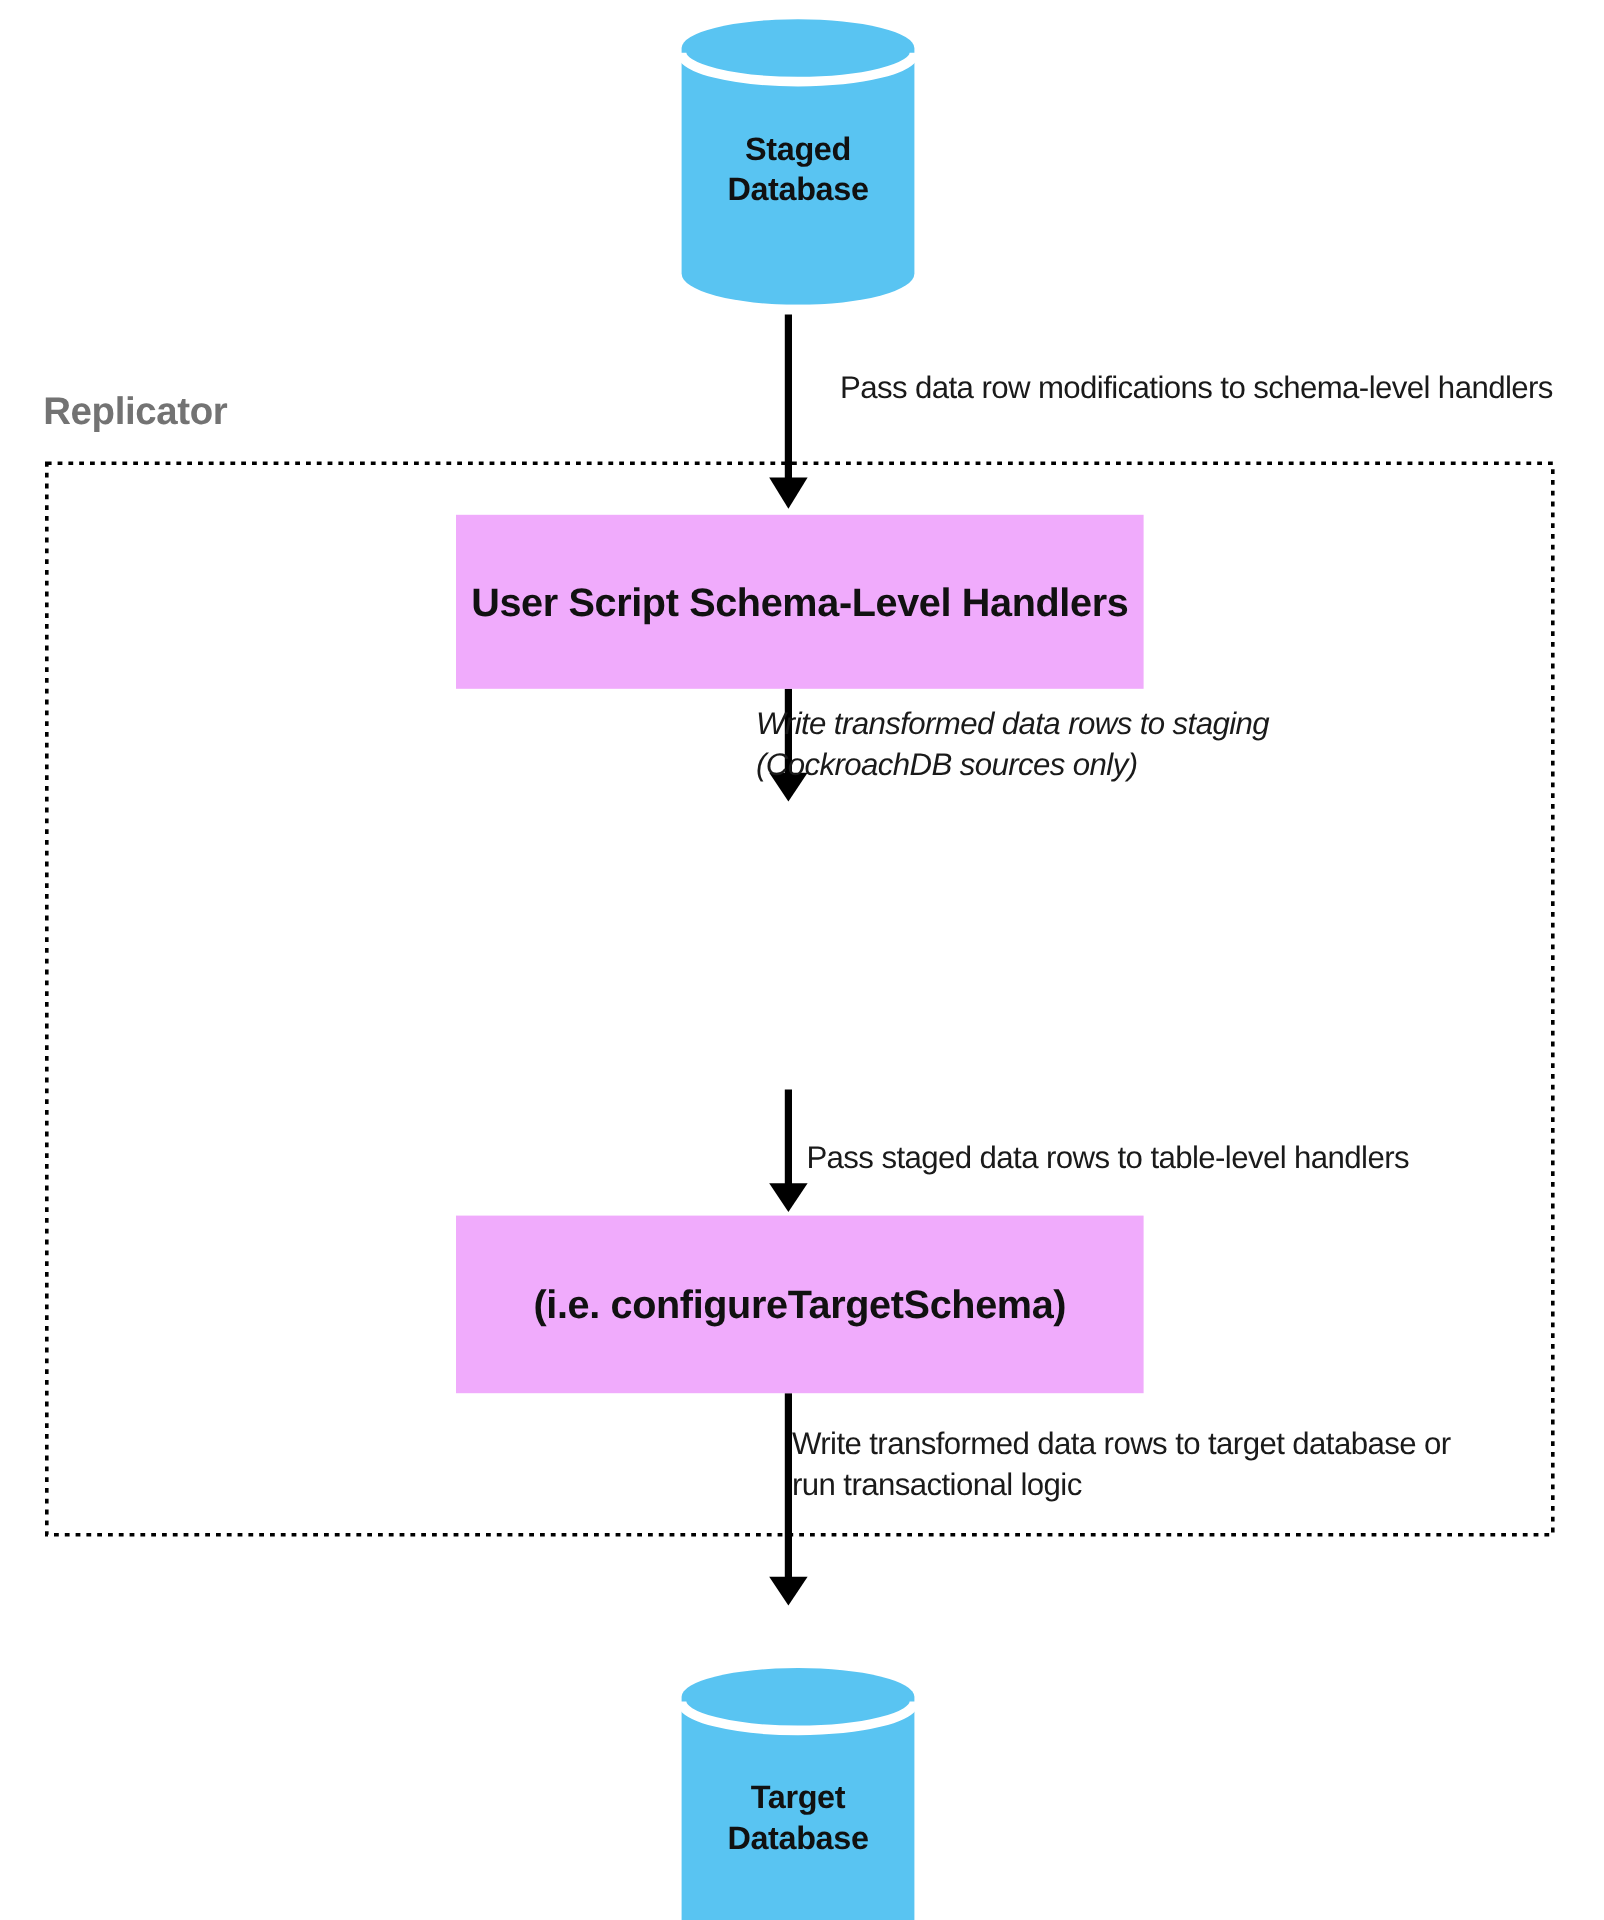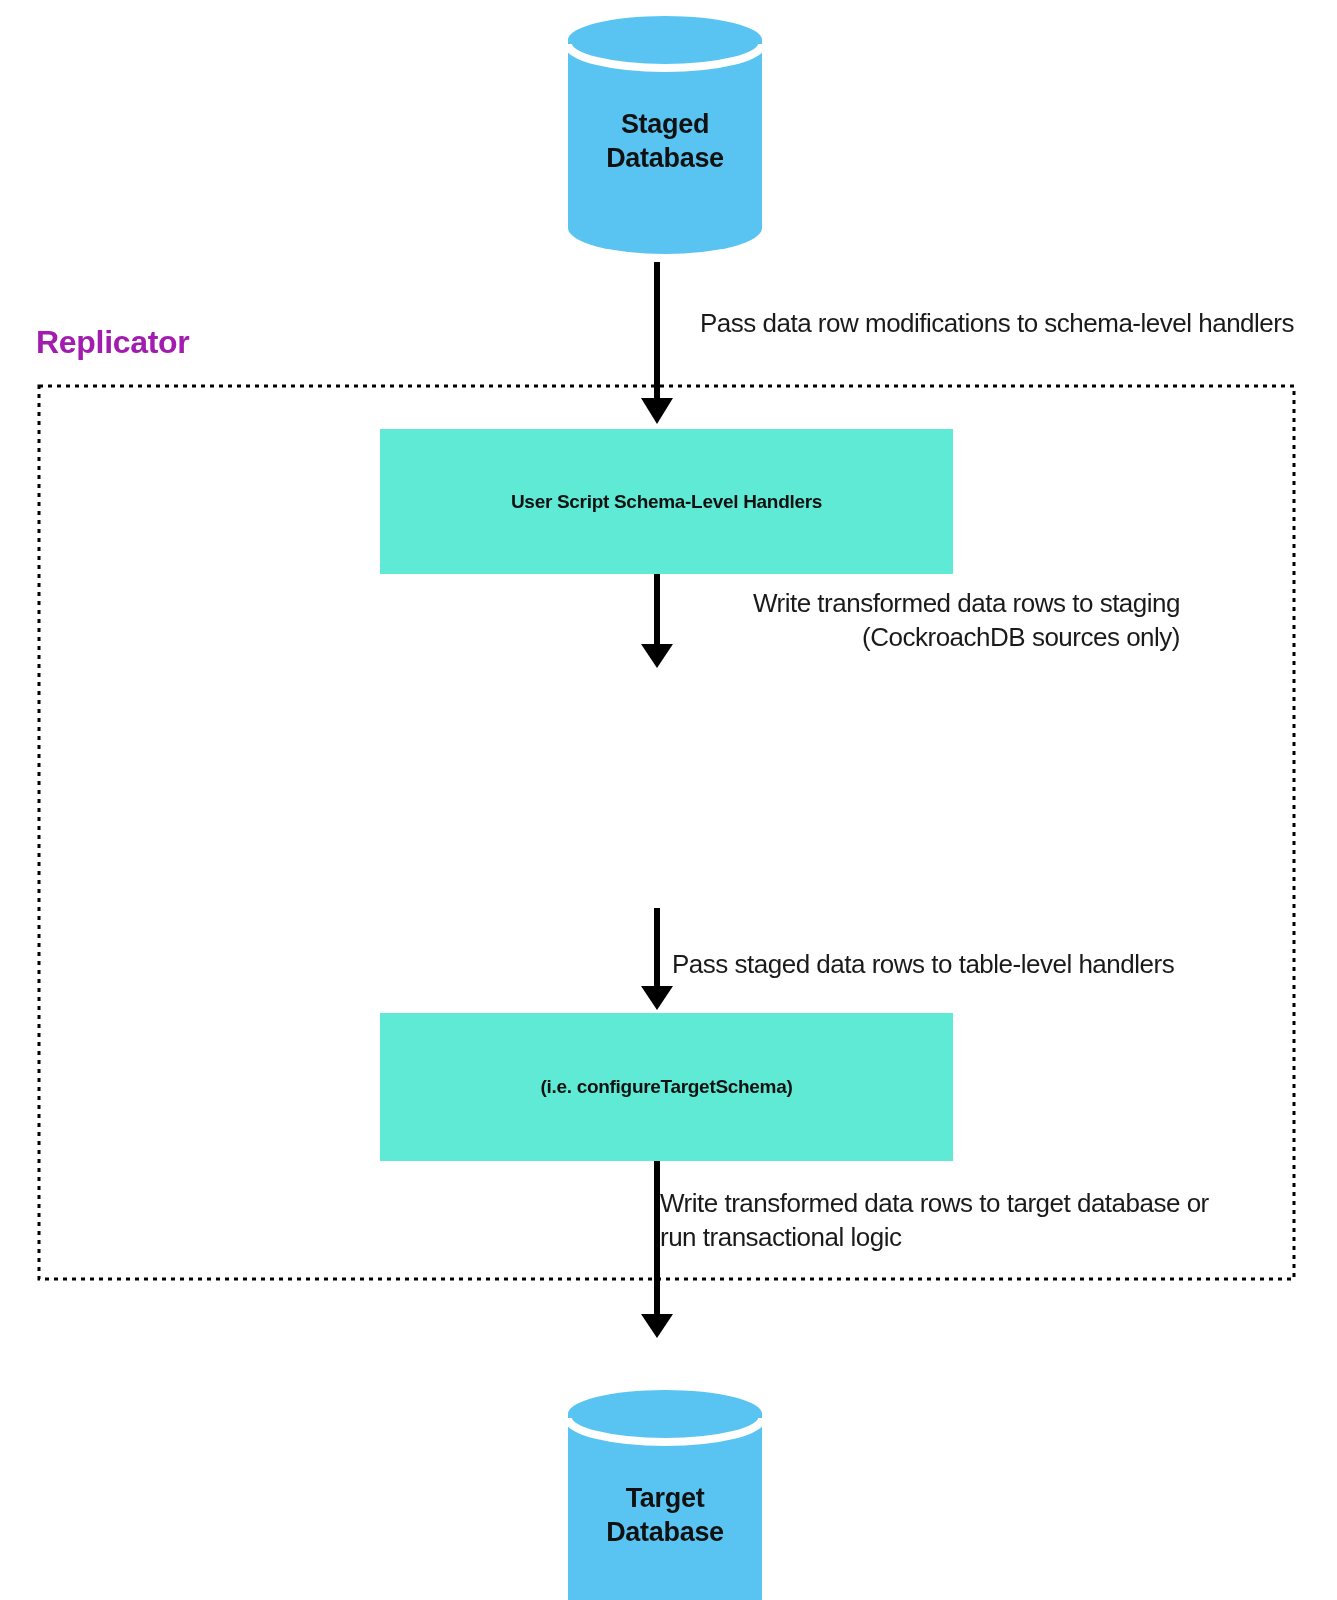--- a/index.html
+++ b/index.html
@@ -35,21 +35,21 @@
     stroke-width: 3;
     stroke-dasharray: 4 5;
   }
   .replicator-title {
     position: absolute;
     left: 36px;
     top: 324px;
     font-size: 32px;
     font-weight: 700;
     letter-spacing: -0.3px;
-    color: #a21caf;
+    color: #737373;
     white-space: nowrap;
   }
   .cyl {
     position: absolute;
     left: 567px;
     width: 196px;
     height: 240px;
   }
   .cyl-svg {
     position: absolute;
@@ -80,46 +80,46 @@
     font-weight: 700;
     line-height: 34px;
     letter-spacing: -0.3px;
     color: #111111;
     white-space: pre-line;
   }
   .rect-node {
     position: absolute;
     left: 380px;
     width: 573px;
-    background: #5eead4;
+    background: #f0abfc;
     display: flex;
     flex-direction: column;
     align-items: center;
     justify-content: center;
     text-align: center;
-    font-size: 19px;
+    font-size: 33px;
     font-weight: 700;
     line-height: 36px;
     letter-spacing: -0.3px;
     color: #111111;
   }
   .rect-node.first { top: 429px; height: 145px; }
   .rect-node.second { top: 1013px; height: 148px; }
   .edge-label {
     position: absolute;
     font-size: 26px;
     font-weight: 400;
     line-height: 34px;
     letter-spacing: -0.5px;
     color: #1a1a1a;
     white-space: pre-line;
   }
   .edge-label.single { white-space: nowrap; }
   .edge-label.l1 { left: 672px; top: 306px; margin-left: 28px; }
-  .edge-label.l2 { left: 630px; top: 586px; width: 550px; text-align: right; }
+  .edge-label.l2 { left: 630px; top: 586px; width: 550px; text-align: left; font-style: italic; }
   .edge-label.l3 { left: 672px; top: 947px; }
   .edge-label.l4 { left: 660px; top: 1186px; width: 606px; }
 </style>
 </head>
 <body>
 
 <div class="canvas">
 
   <svg class="overlay" width="1337" height="1600" viewBox="0 0 1337 1600" xmlns="http://www.w3.org/2000/svg">
     <rect class="boundary" x="39" y="386" width="1255" height="893"></rect>

